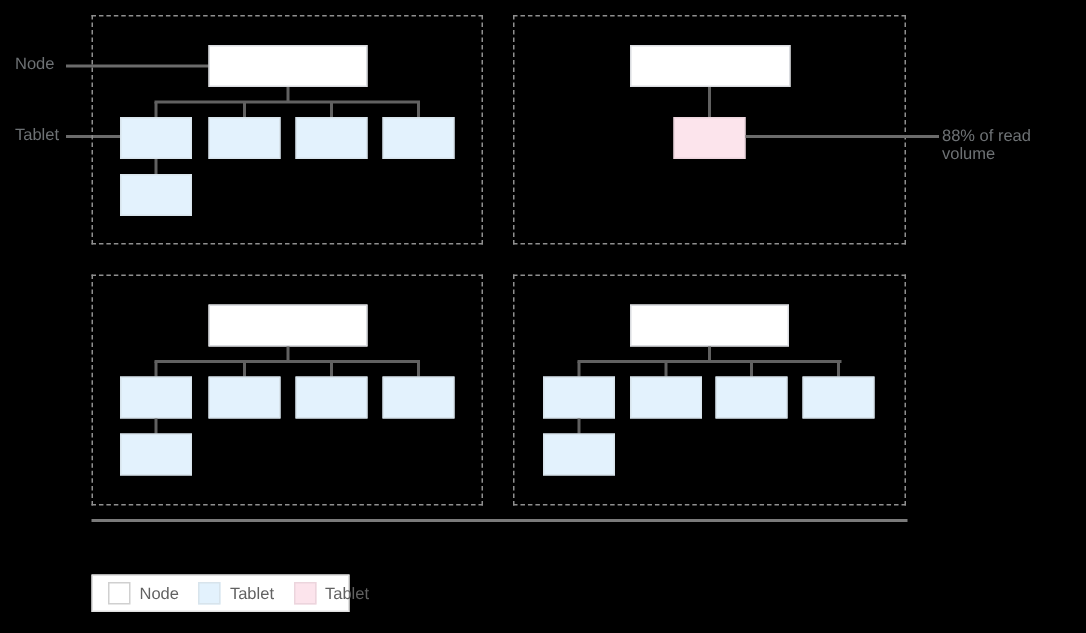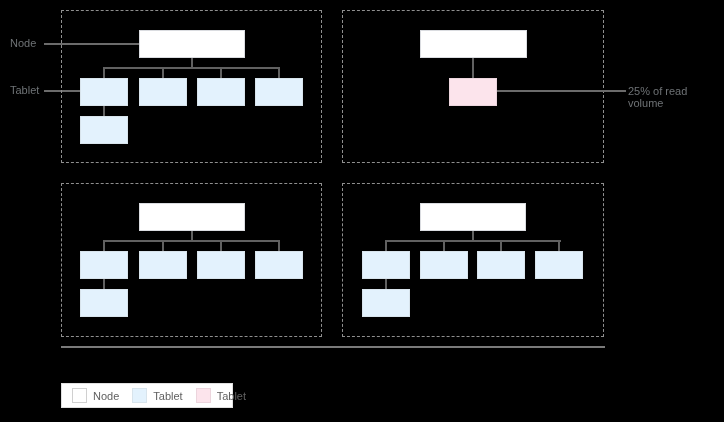--- a/index.html
+++ b/index.html
@@ -67,21 +67,21 @@
   <div class="tablet-rect" style="left: 197px; top: 78px; background: rgb(227, 242, 253);"></div>
   <div class="tablet-rect" style="left: 255px; top: 78px; background: rgb(227, 242, 253);"></div>
   <div class="vline" style="left:103px;top:106px;height:10px;"></div>
   <div class="tablet-rect" style="left: 80px; top: 116px; background: rgb(227, 242, 253);"></div>
 
   <div class="zone" style="left:342px;top:10px;width:262px;height:153px;"></div>
   <div class="node-rect" style="left: 420px; top: 30px; width: 107px; background: rgb(255, 255, 255);"></div>
   <div class="vline" style="left:472px;top:58px;height:20px;"></div>
   <div class="tablet-rect hot" style="left: 449px; top: 78px; background: rgb(252, 228, 236);"></div>
   <div class="pointer-line" style="left:497px;top:90px;width:129px;"></div>
-  <div class="side-label" style="left:628px;top:85px;">25% of read volume</div>
+  <div class="side-label" style="left:628px;top:85px;">88% of read volume</div>
 
   <div class="zone" style="left:61px;top:183px;width:261px;height:154px;"></div>
   <div class="node-rect" style="left: 139px; top: 203px; background: rgb(255, 255, 255);"></div>
   <div class="vline" style="left:191px;top:231px;height:10px;"></div>
   <div class="hline" style="left:103px;top:240px;width:177px;"></div>
   <div class="vline" style="left:103px;top:241px;height:10px;"></div>
   <div class="vline" style="left:162px;top:241px;height:10px;"></div>
   <div class="vline" style="left:220px;top:241px;height:10px;"></div>
   <div class="vline" style="left:278px;top:241px;height:10px;"></div>
   <div class="tablet-rect" style="left: 80px; top: 251px; background: rgb(227, 242, 253);"></div>

